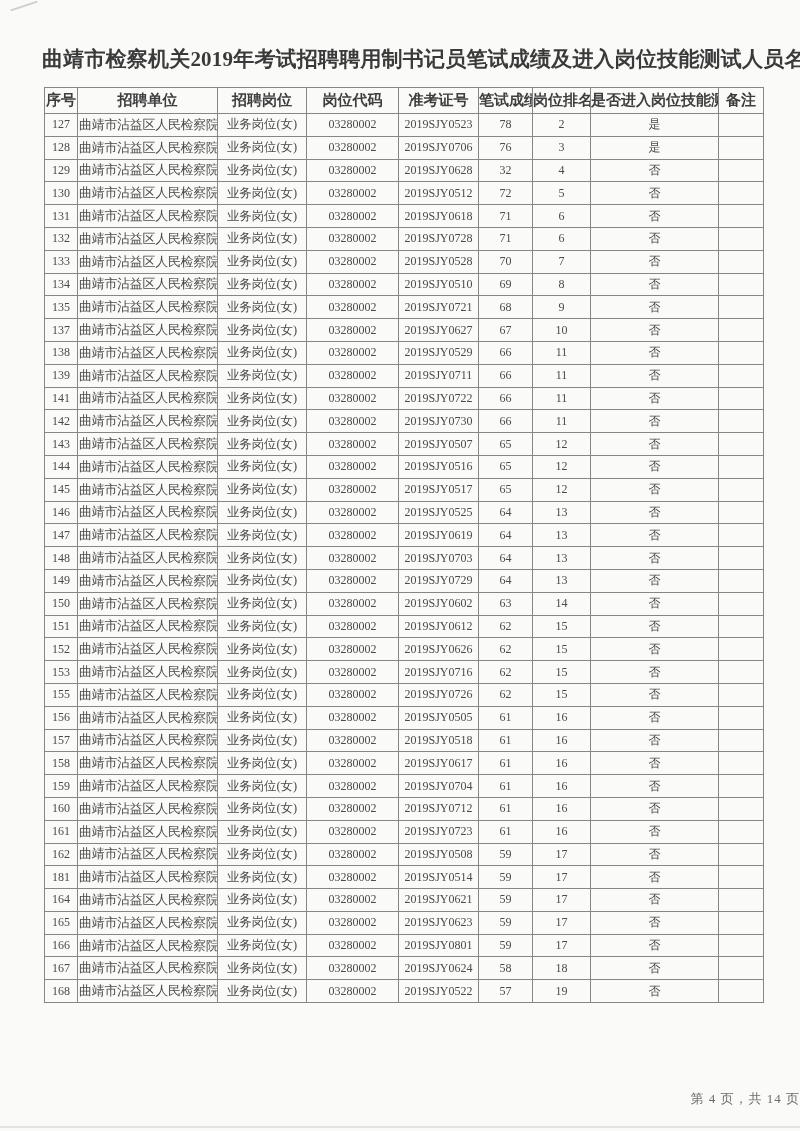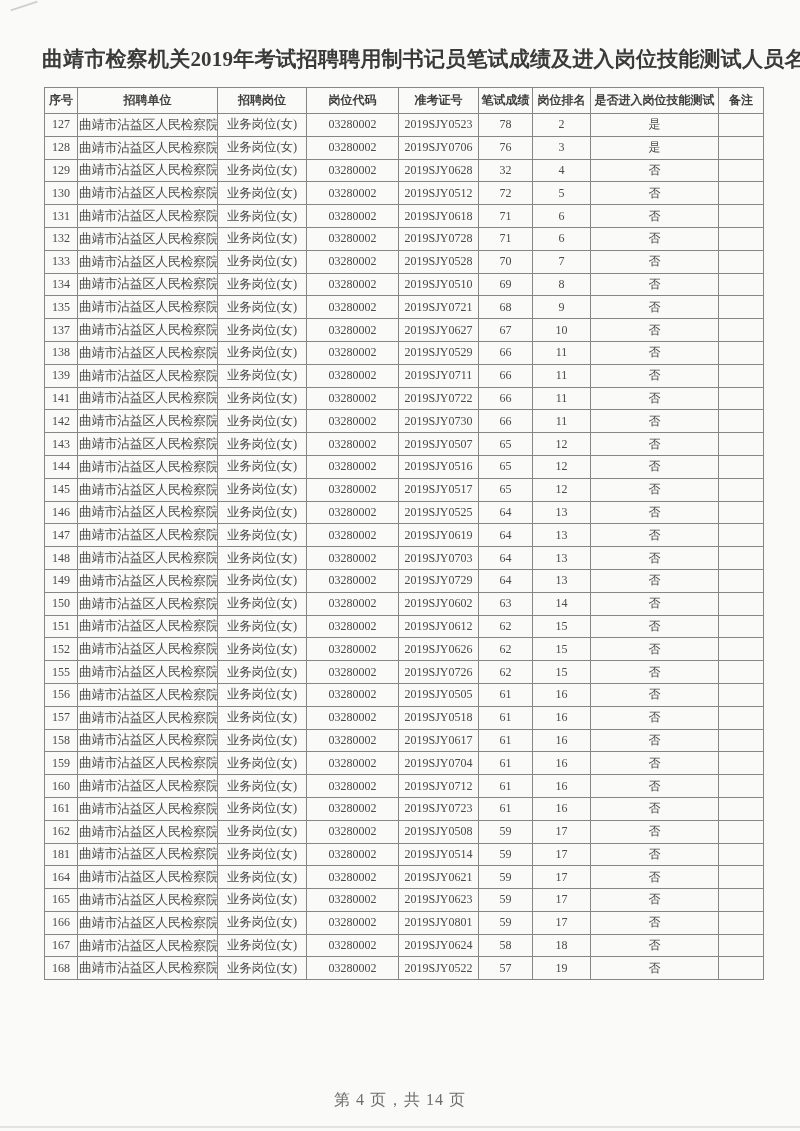--- a/index.html
+++ b/index.html
@@ -34,21 +34,21 @@
   }
   table.results th, table.results td {
     border:1px solid #868684;
     padding:0;
     text-align:center;
     overflow:hidden;
     white-space:nowrap;
   }
   table.results thead th {
     height:25px;
-    font-size:12px;
+    font-size:15px;
     font-weight:bold;
     color:#3e3e3e;
   }
   table.results tbody td {
     height:21.8px;
     font-size:12px;
     color:#4a4a4a;
   }
   table.results tbody td.c1 {      
     text-align:left;
@@ -61,22 +61,22 @@
   col.w1 { width:140px; }
   col.w2 { width:89px; }
   col.w3 { width:92px; }
   col.w4 { width:80px; }
   col.w5 { width:54px; }
   col.w6 { width:58px; }
   col.w7 { width:128px; }
   col.w8 { width:45px; }
   .page-footer {
     position:absolute; top:1090px; left:0; width:100%;
-    text-align:center;
-    font-size:16px;
+    text-align:right;
+    font-size:13px;
     color:#6d6d6b;
     letter-spacing:1px;
   }
   .bottom-edge-shadow {
     position:absolute; bottom:3px; left:0;
     width:100%; height:2px;
     background:#e2e2df;
   }
 </style>
 </head>
@@ -371,20 +371,31 @@
           <td class="c1">曲靖市沾益区人民检察院</td>
           <td class="c2">业务岗位(女)</td>
           <td class="c3">03280002</td>
           <td class="c4">2019SJY0626</td>
           <td class="c5">62</td>
           <td class="c6">15</td>
           <td class="c7">否</td>
           <td class="c8"></td>
         </tr>
         <tr>
+          <td class="c0">153</td>
+          <td class="c1">曲靖市沾益区人民检察院</td>
+          <td class="c2">业务岗位(女)</td>
+          <td class="c3">03280002</td>
+          <td class="c4">2019SJY0716</td>
+          <td class="c5">62</td>
+          <td class="c6">15</td>
+          <td class="c7">否</td>
+          <td class="c8"></td>
+        </tr>
+        <tr>
           <td class="c0">155</td>
           <td class="c1">曲靖市沾益区人民检察院</td>
           <td class="c2">业务岗位(女)</td>
           <td class="c3">03280002</td>
           <td class="c4">2019SJY0726</td>
           <td class="c5">62</td>
           <td class="c6">15</td>
           <td class="c7">否</td>
           <td class="c8"></td>
         </tr>

